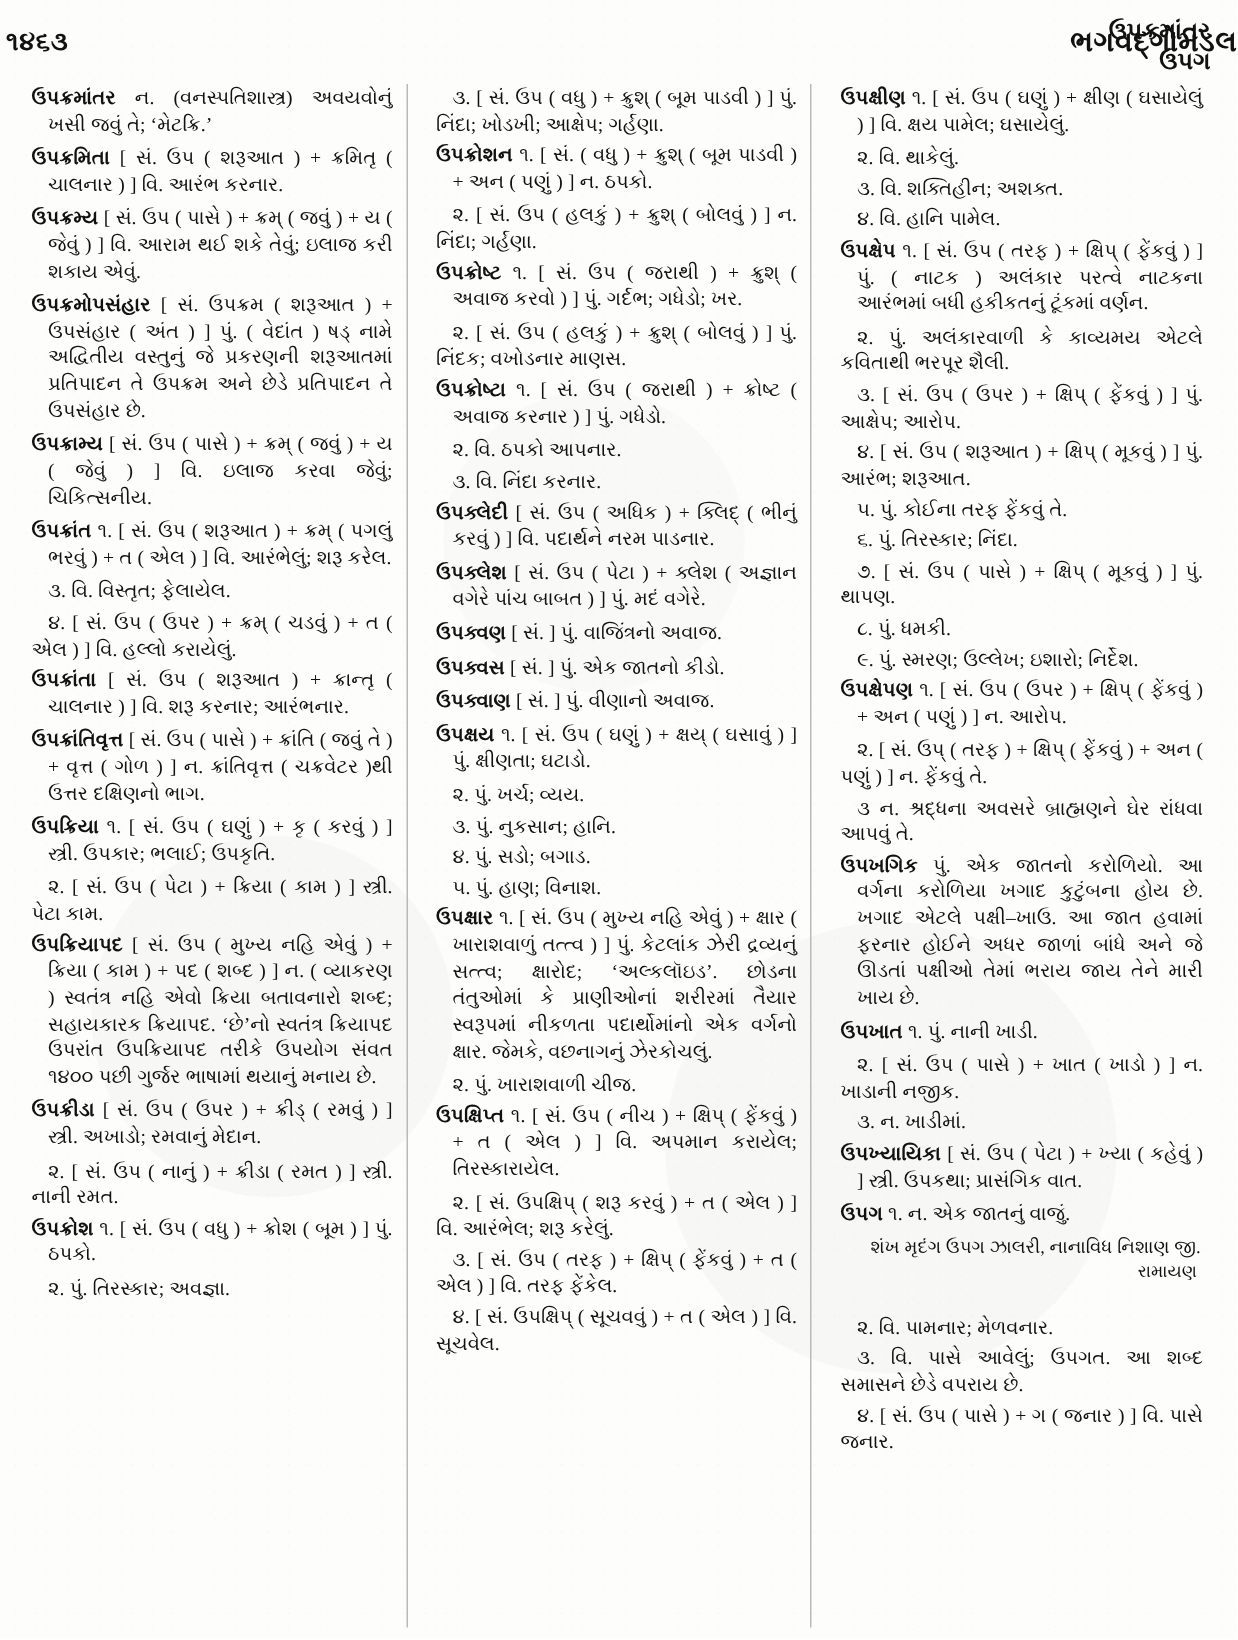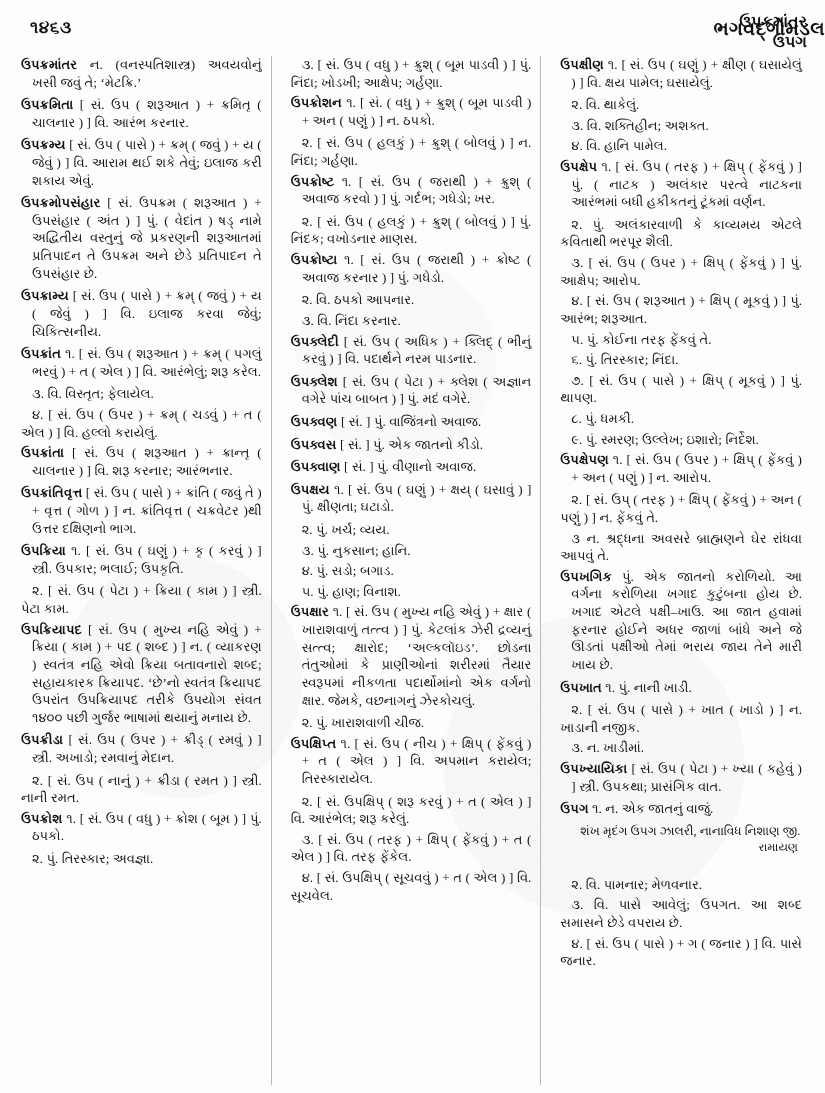--- a/index.html
+++ b/index.html
@@ -25,21 +25,21 @@
   
   .runhead {
     position: absolute;
     top: 10px;
     left: 0;
     right: 0;
     height: 46px;
   }
   .rh-page {
     position: absolute;
-    left: 30px;
+    left: 4px;
     top: 8px;
     font-size: 17px;
     font-weight: bold;
     letter-spacing: .5px;
   }
   .rh-title {
     position: absolute;
     left: 0;
     right: 0;
     top: 8px;

